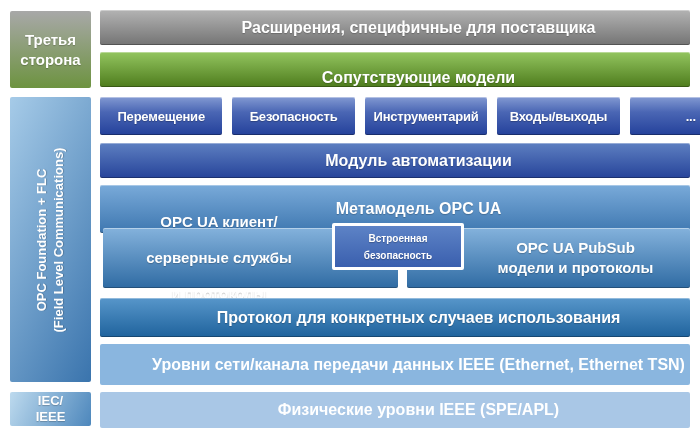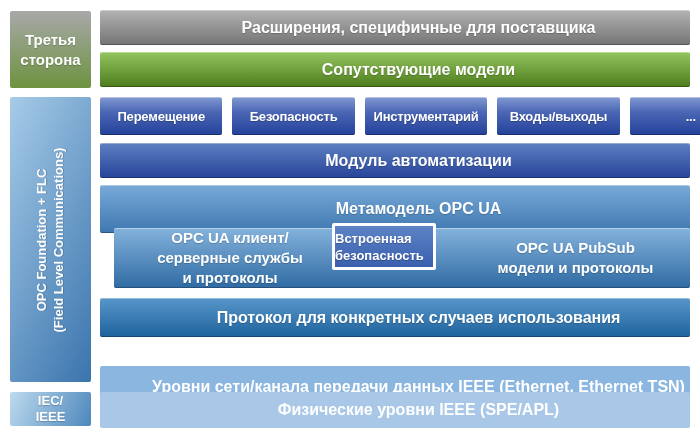--- a/index.html
+++ b/index.html
@@ -48,21 +48,21 @@
     text-align: center;
   }
   .iec {
     left: 10px; top: 392px; width: 81px; height: 34px;
     background: linear-gradient(115deg, #bddaee, #4d87bc);
     font-size: 13px; line-height: 16px;
   }
   
   .bar { left: 100px; width: 590px; font-size: 16px; padding-left: 47px; }
   .vendor    { top: 10px;  height: 35px; background: linear-gradient(#b3b3b3, #747474); }
-  .companion { top: 52px;  height: 35px; background: linear-gradient(#93c55f, #4e7c1d); }
+  .companion { top: 52px;  height: 35px; background: linear-gradient(#93c55f, #4e7c1d); align-items: flex-end; }
   .facet-row {
     position: absolute; left: 100px; top: 97px; width: 652px; height: 38px;
     display: flex; gap: 10px;
   }
   .facet {
     position: relative; flex: 1;
     display: flex; align-items: center; justify-content: center;
     color: #fff; font-weight: bold; font-size: 13px; letter-spacing: -0.2px;
     background: linear-gradient(#8299d2 0%, #4a66b4 40%, #24419b 100%);
     border-radius: 2px;
@@ -74,33 +74,33 @@
   .row6 { position: absolute; left: 100px; top: 228px; width: 590px; height: 60px; }
   .bigbox {
     position: absolute; top: 0; height: 60px;
     display: flex; flex-direction: column; align-items: center; justify-content: center;
     color: #fff; font-weight: bold; font-size: 15px; line-height: 20px;
     background: linear-gradient(#84b2dc, #2f6ba3);
     border-radius: 2px; box-sizing: border-box;
     box-shadow: inset 0 1px 0 rgba(255,255,255,0.4), inset 0 -1px 0 rgba(0,0,0,0.25);
     text-shadow: 0 1px 1px rgba(0,0,0,0.22);
   }
-  .client-server { left: 14px; width: 295px; padding-right: 63px; }
+  .client-server { left: 3px; width: 295px; padding-right: 63px; gap: 16px; }
   .pubsub { left: 307px; width: 283px; padding-left: 54px; text-align: right; }
   .security {
-    position: absolute; left: 232px; top: -5px; width: 104px; height: 47px;
-    display: flex; flex-direction: column; justify-content: center;
-    color: #fff; font-weight: bold; font-size: 13px; line-height: 17px;
+    position: absolute; left: 232px; top: -5px; width: 132px; height: 47px;
+    display: flex; flex-direction: column; align-items: center; justify-content: center;
+    color: #fff; font-weight: bold; font-size: 10px; line-height: 17px;
     background: linear-gradient(#5d83c6, #3a5fae);
     border: 3px solid #ffffff; box-sizing: border-box; border-radius: 2px;
     text-shadow: 0 1px 1px rgba(0,0,0,0.25);
     z-index: 2;
   }
   .usecase  { top: 298px; height: 39px; background: linear-gradient(#5796ca, #1f639d); }
-  .network  { top: 344px; height: 41px; background: #8ab6df; text-shadow: none; margin-top: 22px; }
+  .network  { top: 344px; height: 41px; background: #8ab6df; text-shadow: none; }
   .physical { top: 392px; height: 36px; background: #a9c7e6; text-shadow: none; }
   .line { display: block; }
 </style>
 </head>
 <body>
 
 <div id="stage">
 
   <div class="box third-party">
     <div>

